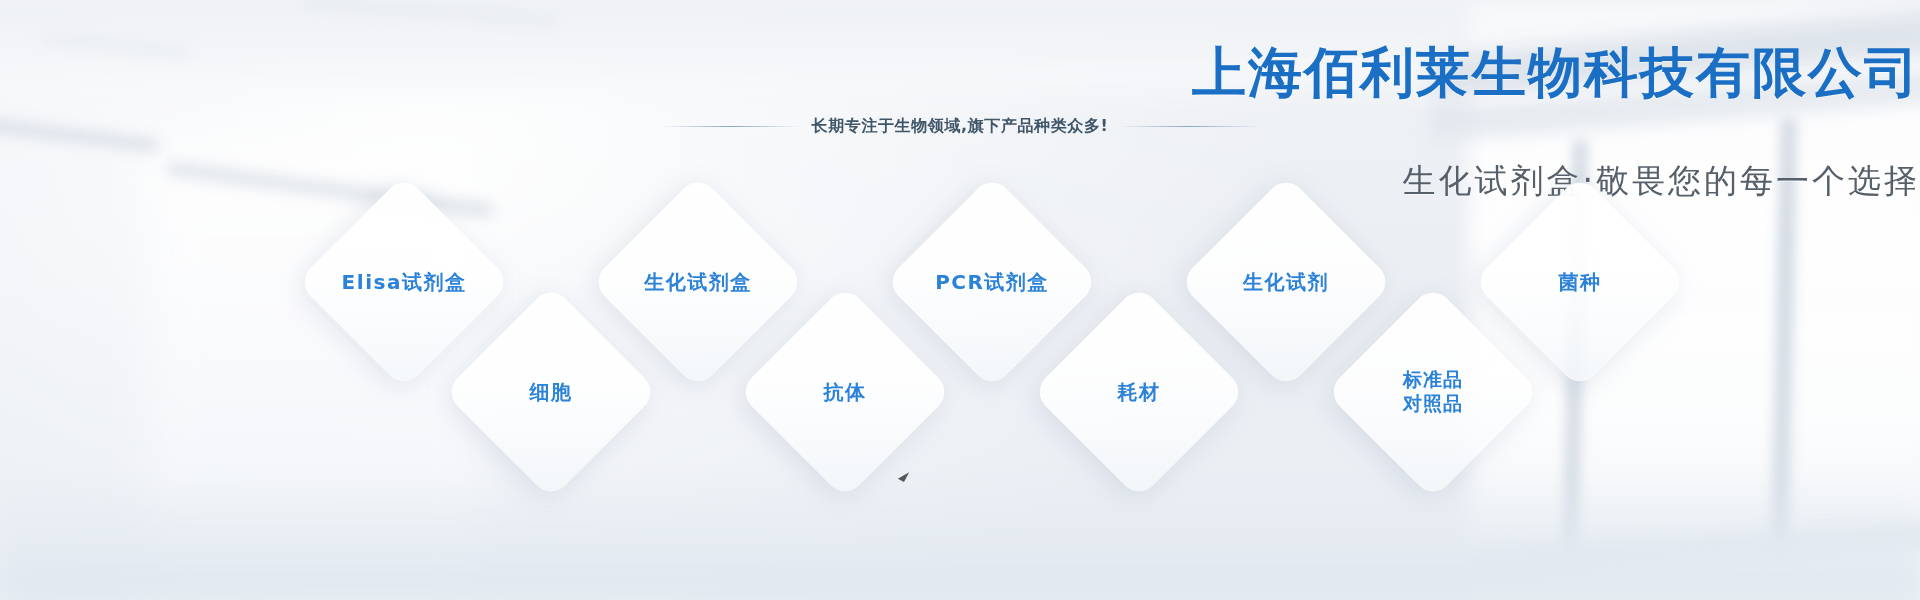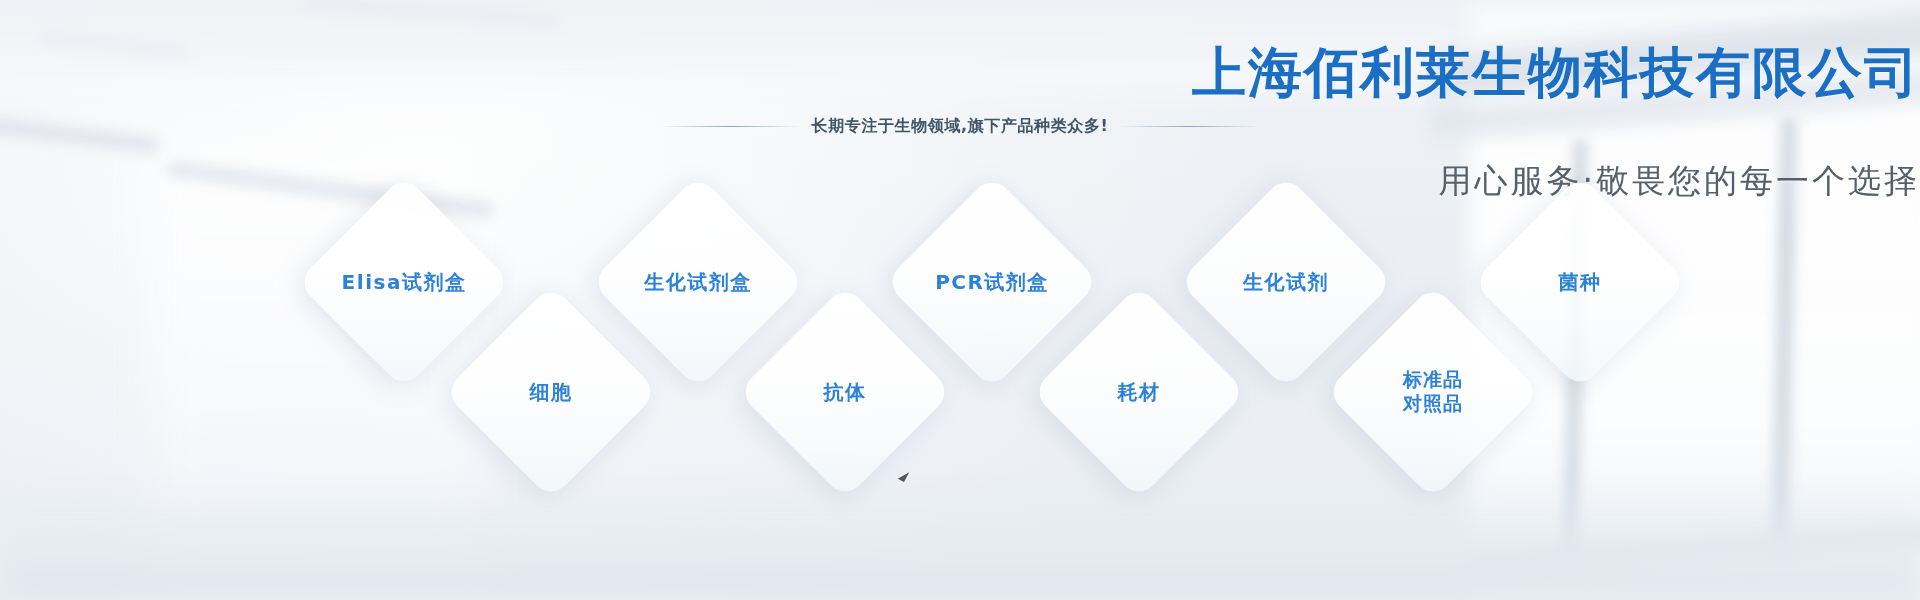--- a/index.html
+++ b/index.html
@@ -158,21 +158,21 @@
 
   <div class="head">
     <h1 class="title">上海佰利莱生物科技有限公司</h1>
 
     <div class="sub-row">
       <span class="sub-rule"></span>
       <span class="subtitle">长期专注于生物领域,旗下产品种类众多!</span>
       <span class="sub-rule"></span>
     </div>
 
-    <div class="tagline">用心服务·敬畏您的每一个选择</div>
+    <div class="tagline">生化试剂盒·敬畏您的每一个选择</div>
   </div>
 
   <div id="diamonds">
       <div class="dia" style="left: 475px; top: 316px;">
         <span class="lbl">细胞</span>
       </div>
       <div class="dia" style="left: 769px; top: 316px;">
         <span class="lbl">抗体</span>
       </div>
       <div class="dia" style="left: 1063px; top: 316px;">

